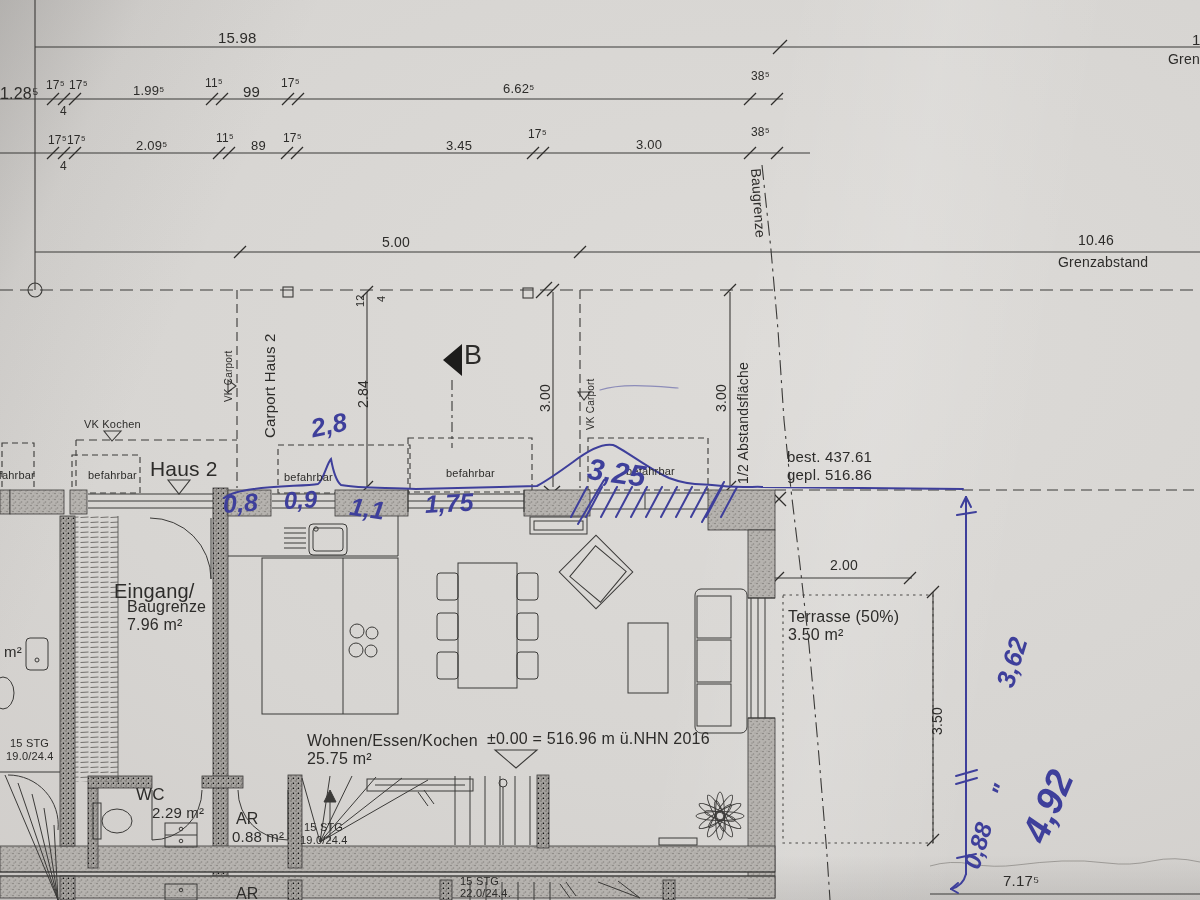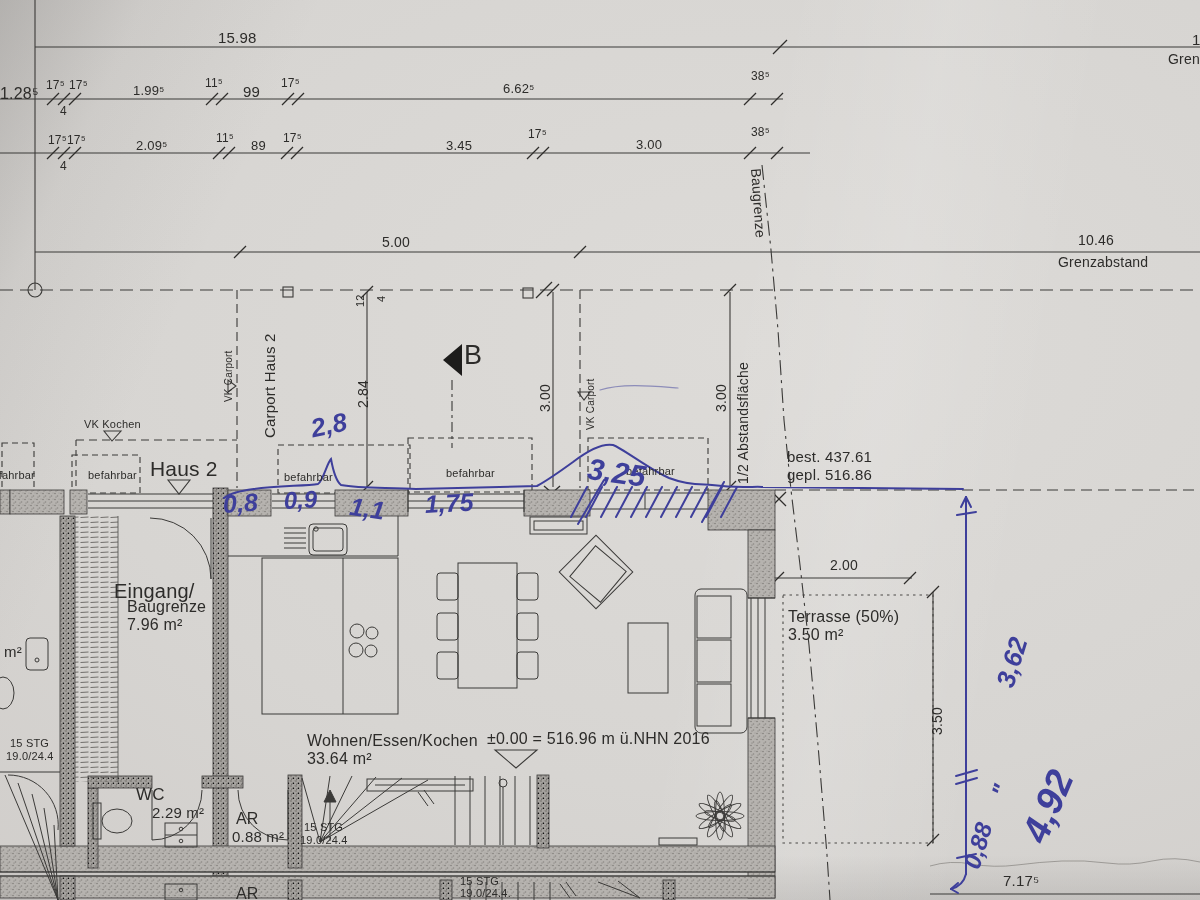--- a/index.html
+++ b/index.html
@@ -421,38 +421,38 @@
 <span class="t" style="left:446px;top:468px;font-size:11px">befahrbar</span>
 <span class="t" style="left:626px;top:466px;font-size:11px">befahrbar</span>
 
 <span class="t" style="left:787px;top:449px;font-size:15px">best. 437.61</span>
 <span class="t" style="left:787px;top:467px;font-size:15px">gepl. 516.86</span>
 
 <span class="t" style="left:114px;top:581px;font-size:20px">Eingang/</span>
 <span class="t" style="left:127px;top:599px;font-size:16px">Baugrenze</span>
 <span class="t" style="left:127px;top:617px;font-size:16px">7.96 m²</span>
 <span class="t" style="left:307px;top:733px;font-size:16px">Wohnen/Essen/Kochen</span>
-<span class="t" style="left:307px;top:751px;font-size:16px">33.64 m²</span>
+<span class="t" style="left:307px;top:751px;font-size:16px">25.75 m²</span>
 <span class="t" style="left:487px;top:731px;font-size:16px">±0.00 = 516.96 m ü.NHN 2016</span>
 <span class="t" style="left:136px;top:786px;font-size:17px">WC</span>
 <span class="t" style="left:152px;top:805px;font-size:15px">2.29 m²</span>
 <span class="t" style="left:236px;top:811px;font-size:16px">AR</span>
 <span class="t" style="left:232px;top:829px;font-size:15px">0.88 m²</span>
 <span class="t" style="left:236px;top:886px;font-size:16px">AR</span>
 <span class="t" style="left:4px;top:644px;font-size:15px">m²</span>
 <span class="t" style="left:788px;top:609px;font-size:16px">Terrasse (50%)</span>
 <span class="t" style="left:788px;top:627px;font-size:16px">3.50 m²</span>
 <span class="t" style="left:830px;top:558px;font-size:14px">2.00</span>
 <span class="t" style="left:930px;top:735px;font-size:14px;transform:rotate(-90deg)">3.50</span>
 <span class="t" style="left:1003px;top:873px;font-size:15px">7.17⁵</span>
 
 <span class="t" style="left:304px;top:822px;font-size:11px">15 STG</span>
 <span class="t" style="left:300px;top:835px;font-size:11px">19.0/24.4</span>
 <span class="t" style="left:460px;top:876px;font-size:11px">15 STG</span>
-<span class="t" style="left:460px;top:888px;font-size:11px">19.0/24.4.</span>
+<span class="t" style="left:460px;top:888px;font-size:11px">22.0/24.4.</span>
 <span class="t" style="left:10px;top:738px;font-size:11px">15 STG</span>
 <span class="t" style="left:6px;top:751px;font-size:11px">19.0/24.4</span>
 
 <span class="hw" style="left:308px;top:414px;font-size:26px;transform:rotate(-12deg)">2,8</span>
 <span class="hw" style="left:222px;top:490px;font-size:25px;transform:rotate(-4deg)">0,8</span>
 <span class="hw" style="left:283px;top:487px;font-size:24px;transform:rotate(-3deg)">0,9</span>
 <span class="hw" style="left:352px;top:492px;font-size:25px;transform:rotate(8deg)">1,1</span>
 <span class="hw" style="left:424px;top:490px;font-size:25px;transform:rotate(-3deg)">1,75</span>
 <span class="hw" style="left:590px;top:452px;font-size:30px;transform:rotate(8deg)">3,25</span>
 <span class="hw" style="left:990px;top:682px;font-size:26px;transform:rotate(-73deg)">3,62</span>

